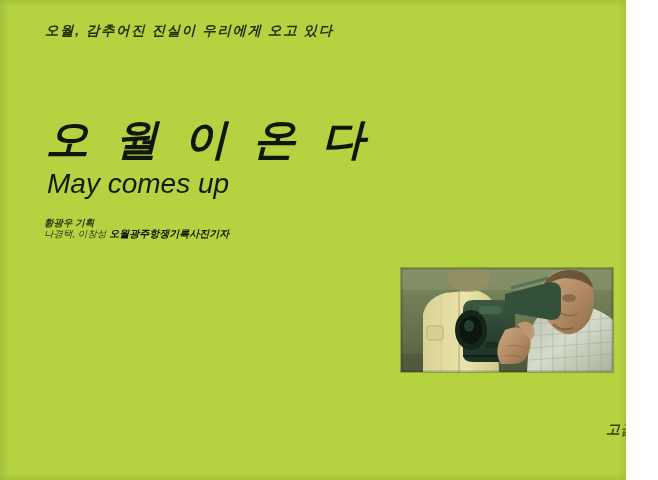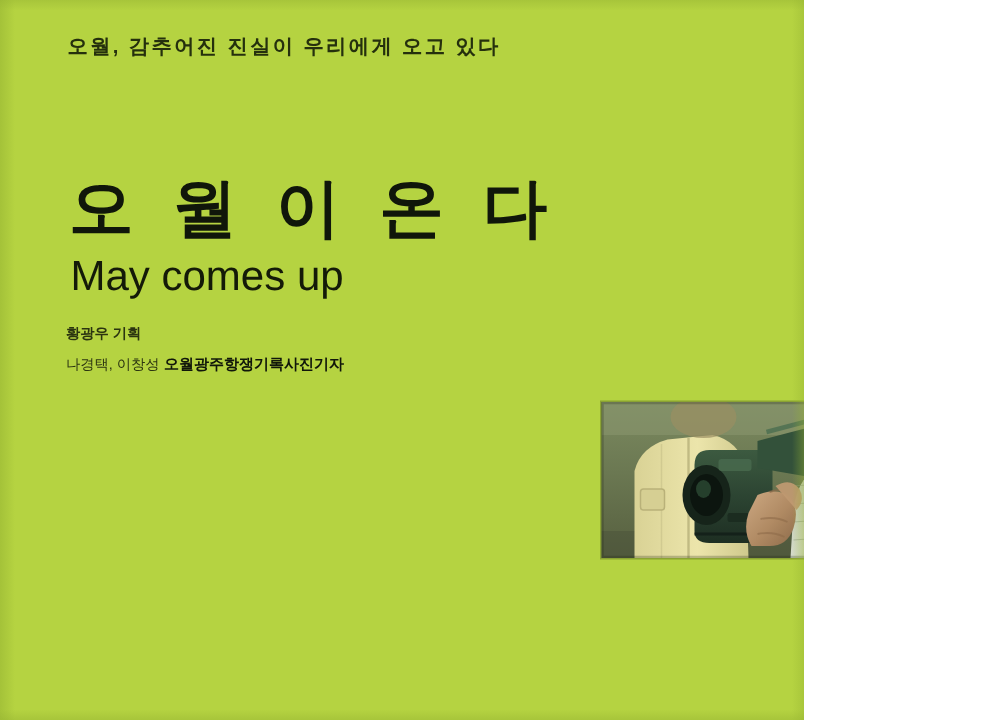--- a/index.html
+++ b/index.html
@@ -7,24 +7,25 @@
     padding: 0;
     background: #ffffff;
   }
 
   body {
     font-family: "Liberation Sans", "DejaVu Sans", sans-serif;
   }
 
   #cover {
     position: relative;
-    width: 536px;
+    width: 626px;
     height: 480px;
     overflow: hidden;
     background: #b5d341;
+    font-style: italic;
   }
 
   
   #cover::before {
     content: "";
     position: absolute;
     left: 0; top: 0; bottom: 0;
     width: 10px;
     background: linear-gradient(to right, rgba(150,180,50,0.55), rgba(150,180,50,0.0));
     pointer-events: none;
@@ -102,21 +103,20 @@
 
   .credit-line {
     font-size: 9.5px;
     color: #2b3410;
     line-height: 1.1;
     white-space: nowrap;
   }
 
   .credit-line.first {
     font-weight: 600;
-    margin-bottom: 10px;
   }
 
   .credit-line .names {
     font-weight: 500;
   }
 
   .credit-line .role {
     font-weight: 800;
     font-size: 10px;
     color: #10160a;

